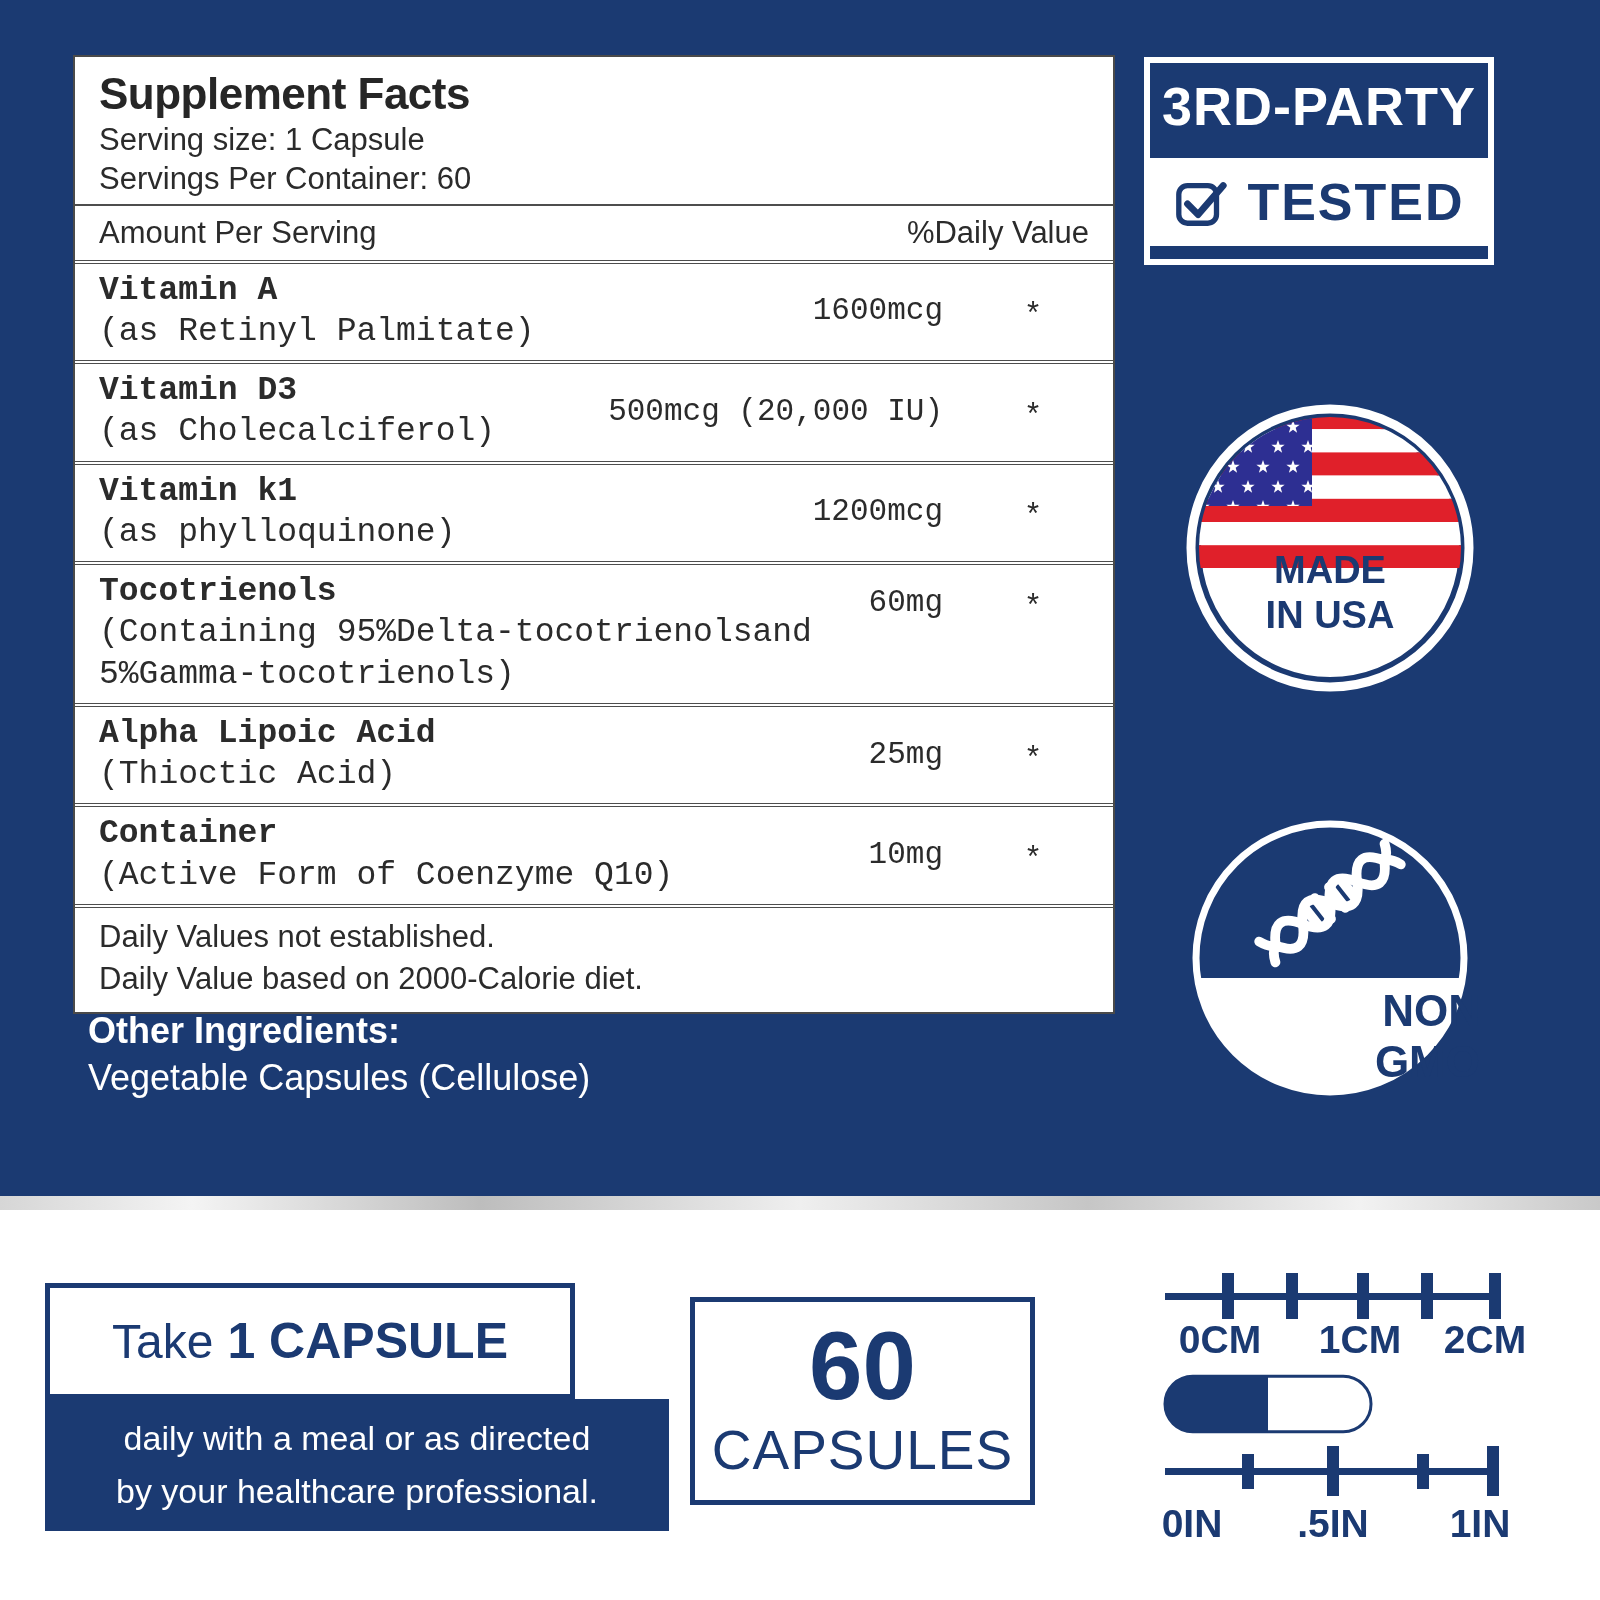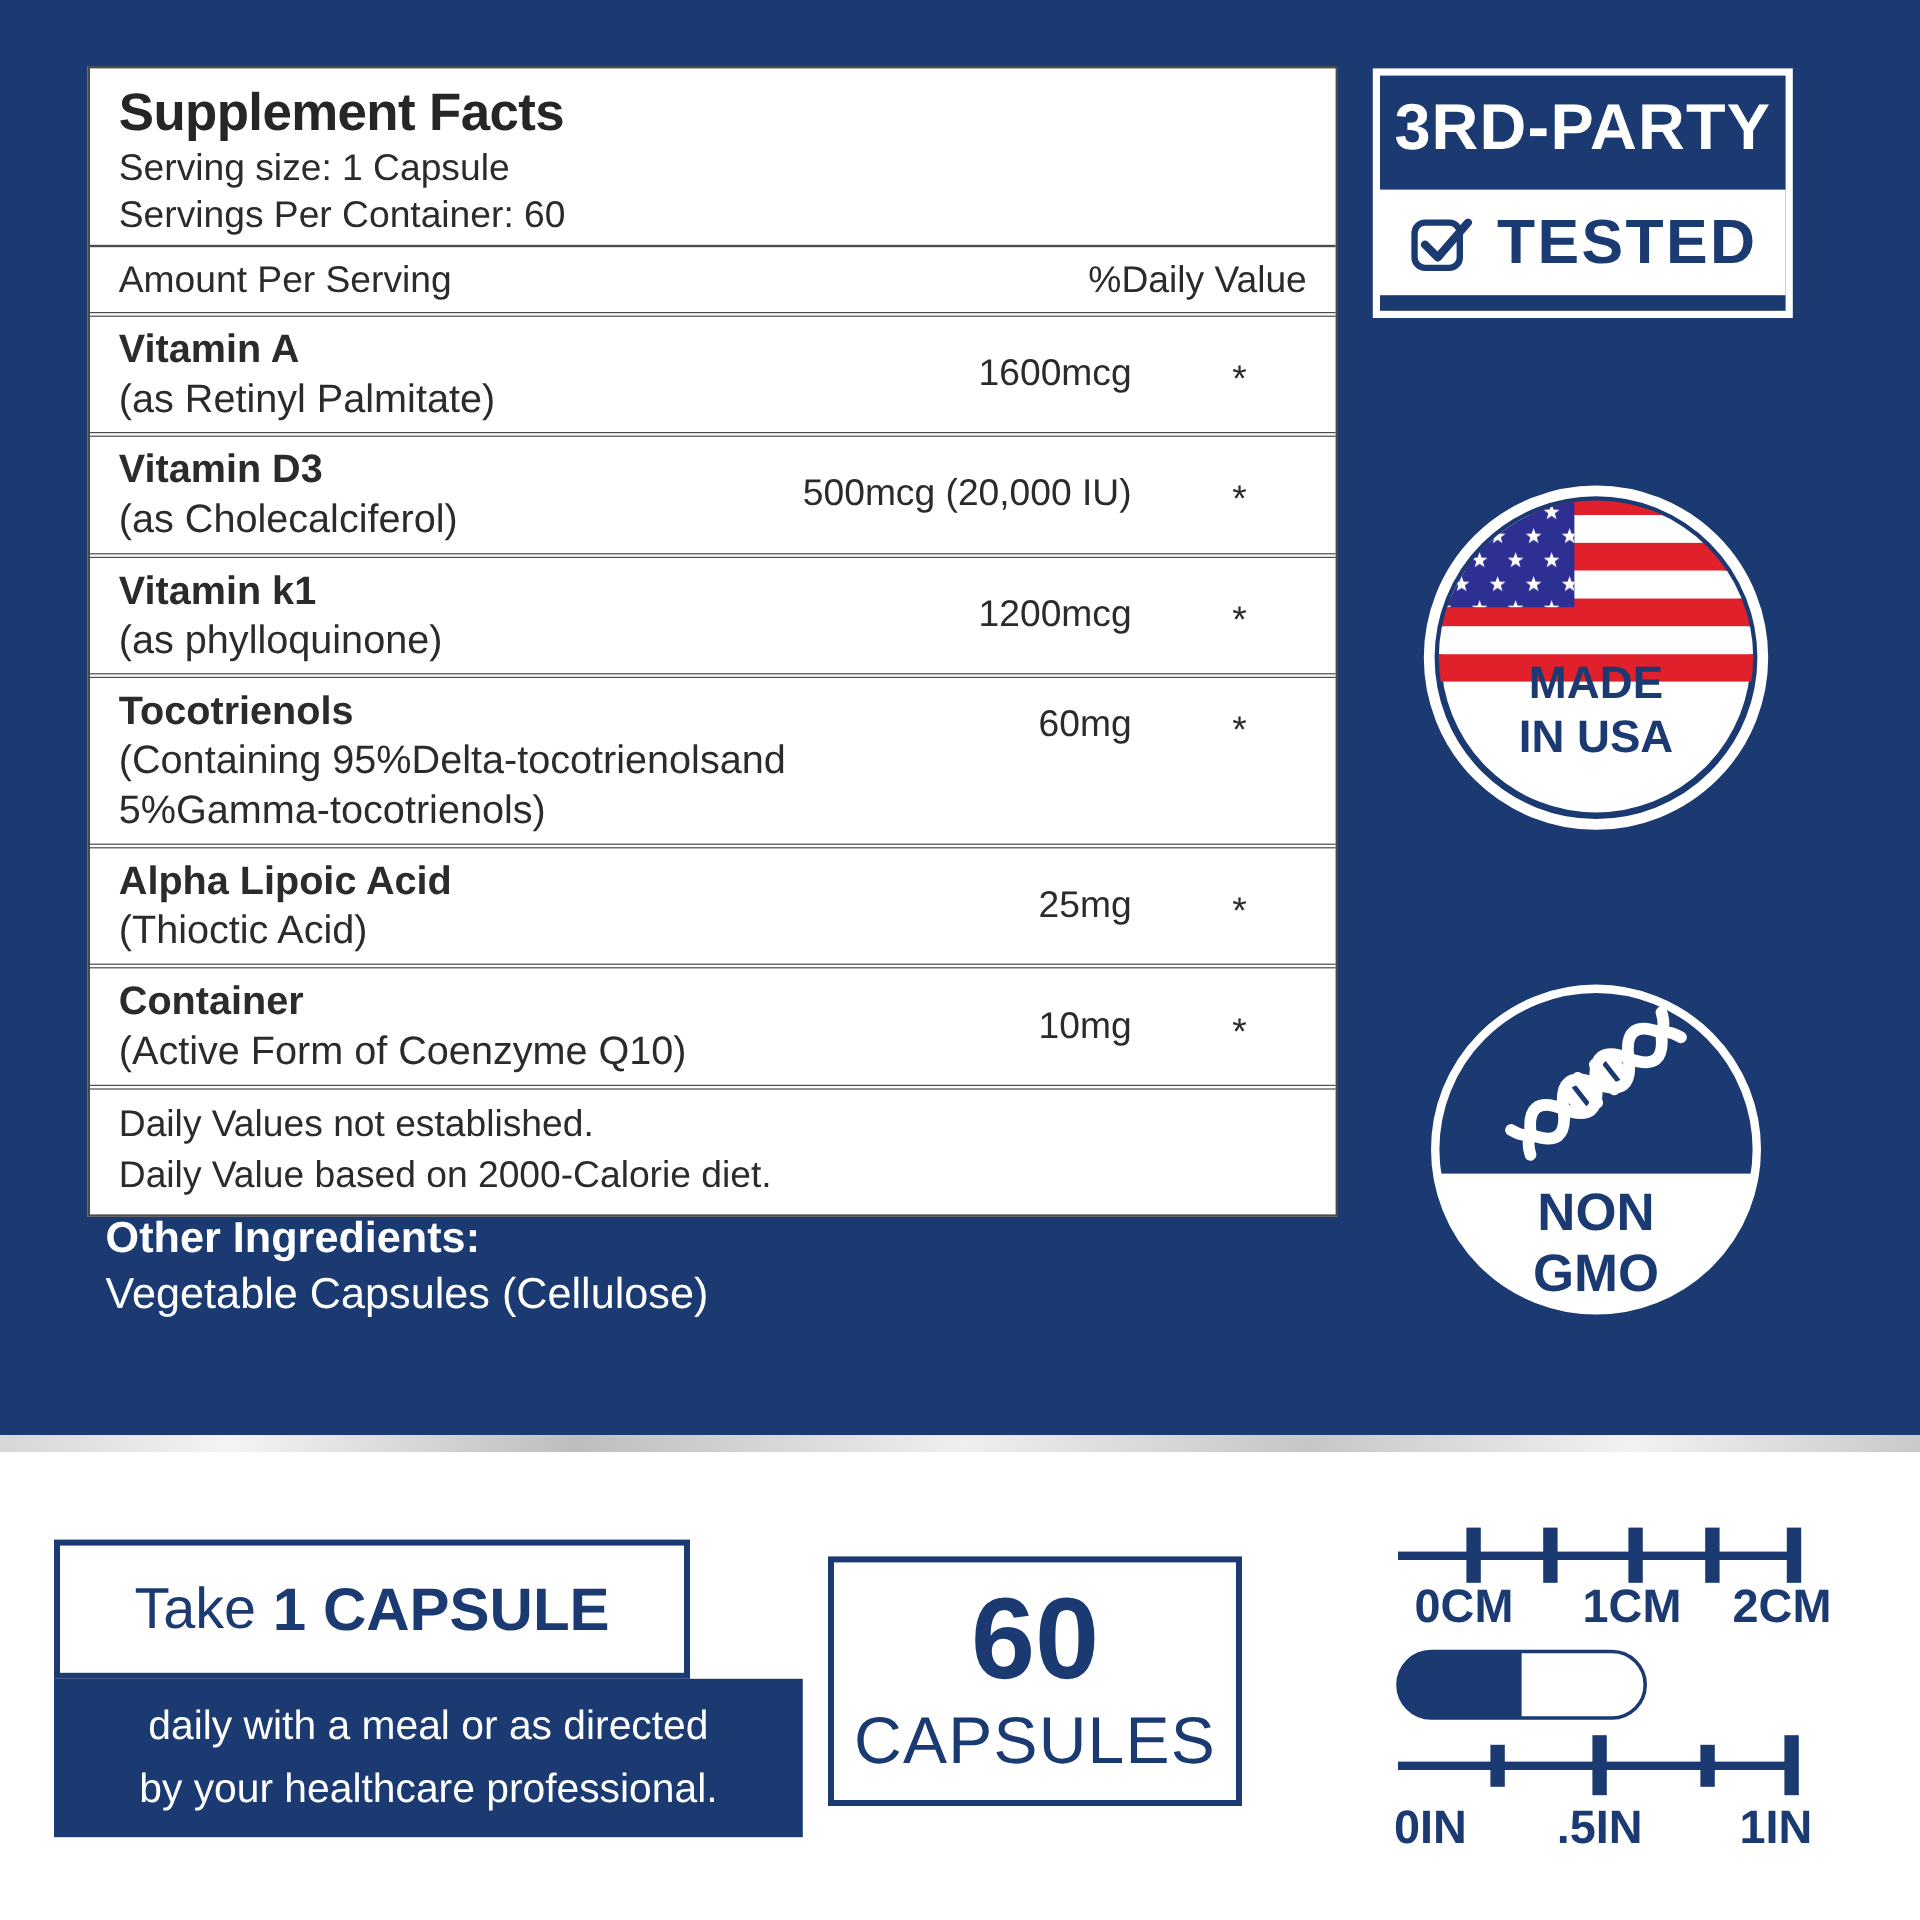--- a/index.html
+++ b/index.html
@@ -15,21 +15,21 @@
 
   
   .top-panel{position:absolute;left:0;top:0;width:1600px;height:1196px;background:var(--navy);}
 
   
   .sf{position:absolute;left:73px;top:55px;width:1042px;background:#fff;border:2px solid #4a4a4a;color:var(--ink);}
   .sf-head{padding:12px 24px 6px 24px;}
   .sf-title{font-size:44px;font-weight:bold;letter-spacing:-.5px;line-height:1.15;color:#262626;}
   .sf-serving{font-size:31px;line-height:1.26;}
   .sf-cols{display:flex;justify-content:space-between;align-items:center;padding:9px 24px;border-top:2px solid var(--rule);font-size:31px;}
-  .sf-row{display:flex;align-items:center;border-top:4px double var(--rule);padding:6px 20px 8px 24px;}
+  .sf-row{display:flex;align-items:center;border-top:4px double var(--rule);padding:6px 20px 8px 24px;font-family:Liberation Mono, monospace;}
   .sf-row.top{align-items:flex-start;}
   .sf-row.top .sf-amount,.sf-row.top .sf-dv{margin-top:14px;}
   .sf-namecol{flex:1 1 auto;min-width:0;}
   .sf-name{font-size:33px;font-weight:bold;line-height:1.25;}
   .sf-detail{font-size:33px;line-height:1.25;}
   .sf-amount{flex:0 0 auto;white-space:nowrap;font-size:31px;margin-right:30px;text-align:right;}
   .sf-dv{flex:0 0 120px;text-align:center;font-size:31px;transform:translateY(5px);}
   .sf-foot{border-top:4px double var(--rule);padding:8px 24px 12px 24px;font-size:31px;line-height:1.35;}
 
   
@@ -39,21 +39,21 @@
   
   .badge3p{position:absolute;left:1144px;top:57px;width:350px;height:208px;background:var(--navy);border:6px solid #fff;}
   .badge3p-top{color:#fff;font-size:54px;font-weight:bold;text-align:center;margin-top:12px;letter-spacing:1px;}
   .badge3p-strip{position:absolute;left:0;right:0;bottom:13px;height:88px;background:#fff;display:flex;align-items:center;justify-content:center;gap:16px;}
   .badge3p-strip .tested{color:var(--navy);font-size:52px;font-weight:bold;letter-spacing:2px;}
 
   
   .round-badge{position:absolute;width:300px;height:300px;}
   .usa-text{position:absolute;left:1180px;top:548px;width:300px;text-align:center;color:var(--navy);
             font-size:38px;font-weight:bold;line-height:1.18;}
-  .gmo-text{position:absolute;left:1180px;top:985px;width:300px;text-align:center;color:var(--navy);
+  .gmo-text{position:absolute;left:1180px;top:985px;width:300px;text-align:right;color:var(--navy);
             font-size:44px;font-weight:bold;line-height:1.16;}
 
   
   .divider{position:absolute;left:0;top:1196px;width:1600px;height:14px;
      background:linear-gradient(90deg,#d6d6d6 0%,#f4f4f4 12%,#bdbdbd 30%,#efefef 50%,#c6c6c6 68%,#f2f2f2 85%,#c9c9c9 100%);}
 
   
   .dose-box{position:absolute;left:45px;top:1283px;width:530px;height:116px;background:#fff;border:5px solid var(--navy);
             display:flex;align-items:center;justify-content:center;color:var(--navy);}
   .dose-box .t-reg{font-size:48px;}

